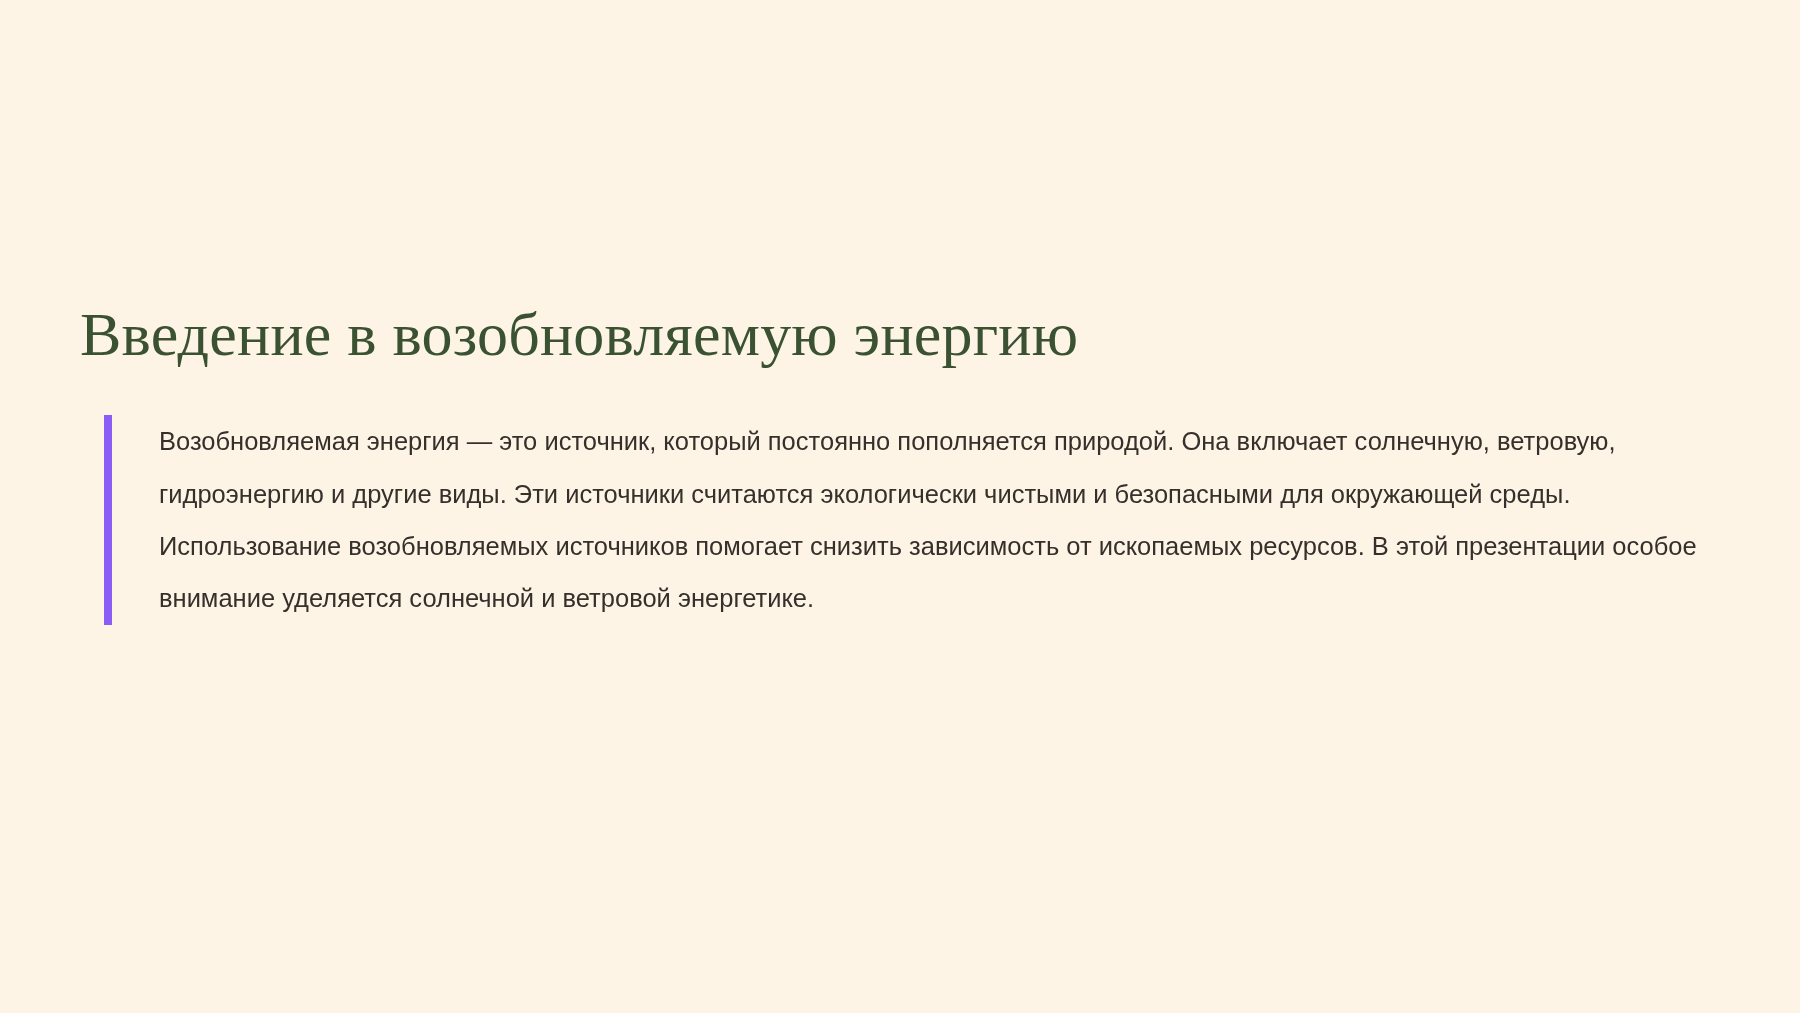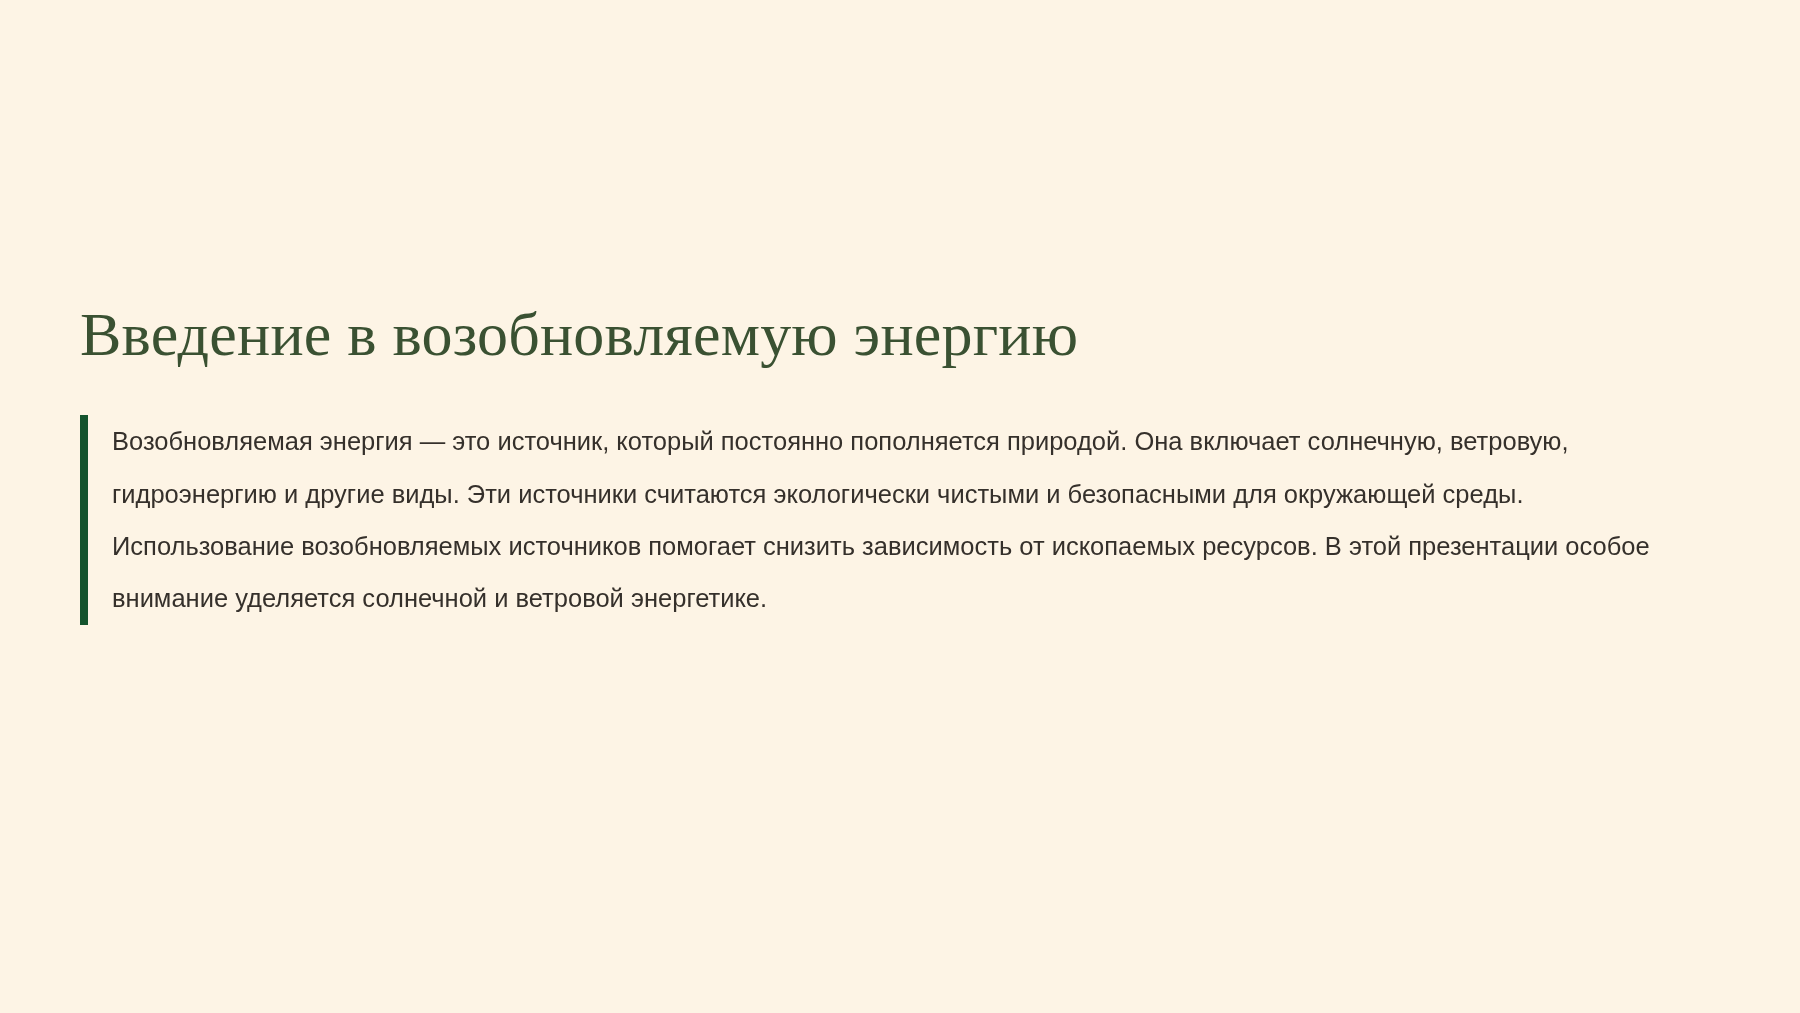--- a/index.html
+++ b/index.html
@@ -38,22 +38,23 @@
     font-size: 62px;
     line-height: 1.12;
     letter-spacing: 0.2px;
     color: #3a5132;
     white-space: nowrap;
   }
 
   .body-block {
     display: block;
     margin-top: 46px;
-    padding-left: 24px;
-    border-left: 8px solid #14532d;
+    padding-left: 47px;
+    border-left: 8px solid #8b5cf6;
+    margin-left: 24px;
   }
 
   .body-text {
     margin: 0;
     font-family: "Liberation Sans", "DejaVu Sans", sans-serif;
     font-weight: 400;
     font-size: 25.5px;
     line-height: 2.05;
     color: #35302b;
     max-width: 1590px;

